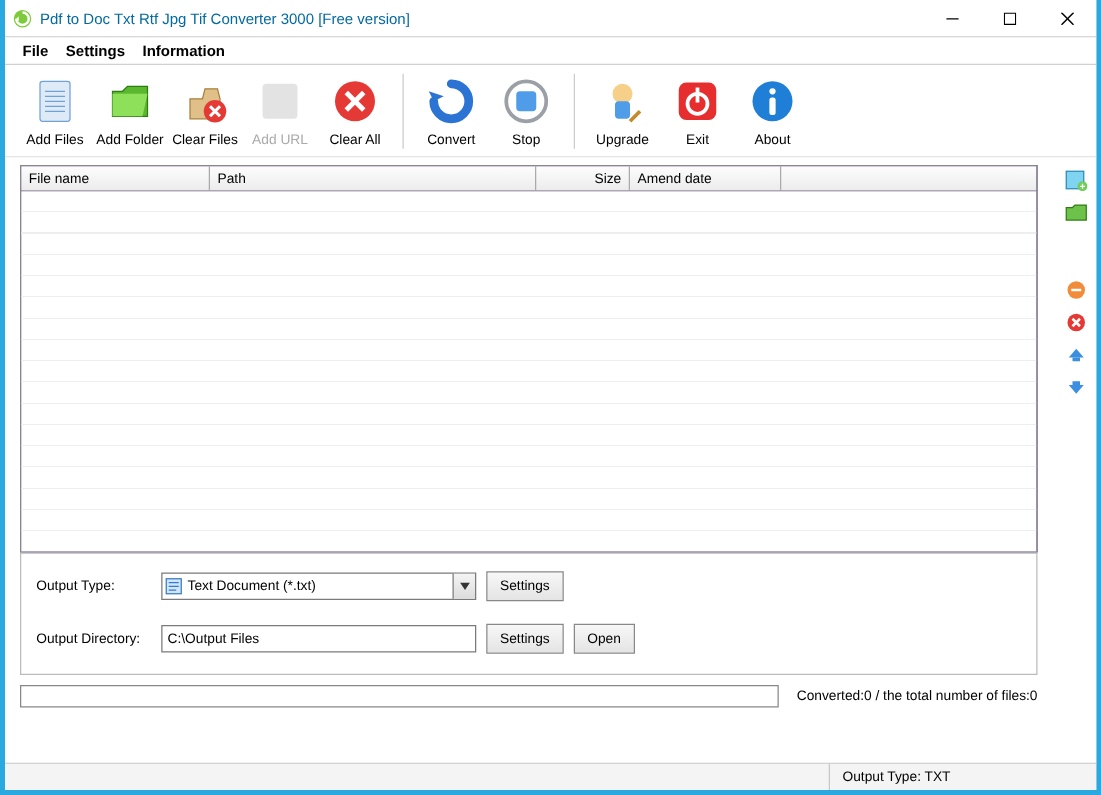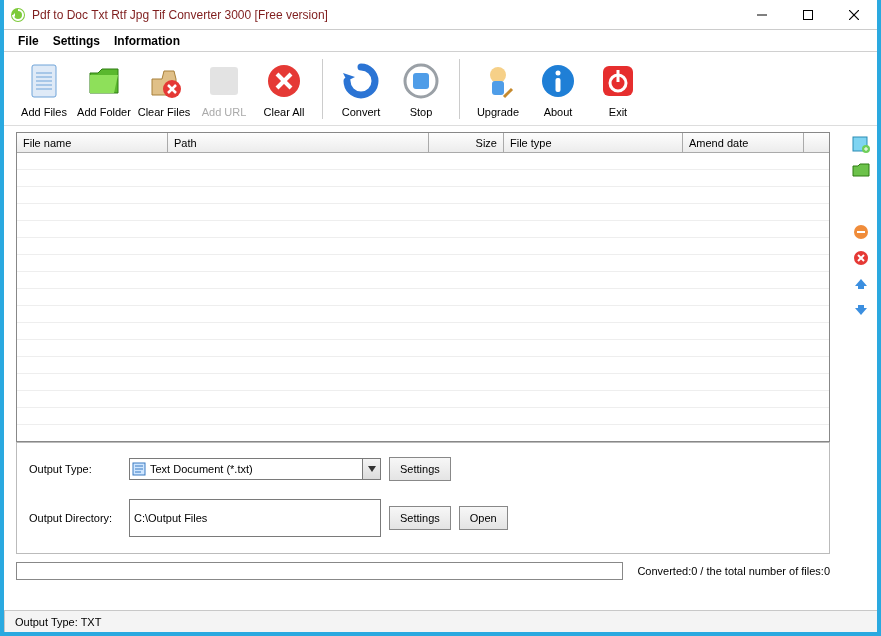--- a/index.html
+++ b/index.html
@@ -24,21 +24,21 @@
   background: #fff;
   display: flex;
   align-items: center;
   padding-left: 6px;
   border-bottom: 1px solid #ccc;
 }
 .titlebar .app-icon {
   width: 16px; height: 16px; margin-right: 6px;
   display: inline-flex; align-items: center; justify-content: center;
 }
-.titlebar .title-text { font-size: 12px; color: #7f1d1d; }
+.titlebar .title-text { font-size: 12px; color: #0369a1; }
 .win-controls { margin-left: auto; display: flex; }
 .win-btn {
   width: 46px; height: 30px;
   display: flex; align-items: center; justify-content: center;
   font-size: 13px; color: #000;
 }
 
 .menubar {
   height: 22px;
   display: flex;
@@ -165,21 +165,21 @@
 .select-like .sel-icon { width:18px; display:flex; align-items:center; justify-content:center;}
 .select-like .sel-text { flex:1; padding-left:2px;}
 .select-like .sel-arrow {
   width: 18px; height: 100%;
   border-left: 1px solid #7a7a7a;
   display:flex; align-items:center; justify-content:center;
   background: linear-gradient(#f4f4f4,#dcdcdc);
 }
 .text-input {
   border: 1px solid #7a7a7a;
-  height: 38px; width: 252px;
+  height: 22px; width: 252px;
   padding: 2px 4px; font-size: 11px;
 }
 .small-btn {
   height: 24px;
   padding: 0 10px;
   border: 1px solid #888;
   background: linear-gradient(#f7f7f7,#e4e4e4);
   font-size: 11px;
   display: inline-flex; align-items: center;
   cursor: pointer;
@@ -197,20 +197,21 @@
   border: 1px solid #888;
   background: #fff;
 }
 .status-text { font-size: 11px; padding-left: 14px; white-space: nowrap; }
 
 .footer {
   height: 22px;
   border-top: 1px solid #c8c8c8;
   background: #f4f4f4;
   display: flex;
+  justify-content: flex-end;
   align-items: center;
 }
 .footer .cell {
   border-left: 1px solid #c8c8c8;
   height: 100%;
   display: flex; align-items: center;
   padding: 0 10px;
   font-size: 11px;
   width: 214px;
 }
@@ -338,48 +339,47 @@
           <circle cx="20" cy="14" r="8" fill="#f6d088"></circle>
           <rect x="14" y="20" width="12" height="14" rx="3" fill="#4f9de8"></rect>
           <path d="M26 36 L34 28" stroke="#c68a2e" stroke-width="3"></path>
         </svg>
       </span>
       <span class="lbl">Upgrade</span>
     </div>
     <div class="tb-btn">
       <span class="icon-box">
         <svg width="40" height="40" viewBox="0 0 40 40">
+          <rect x="5" y="5" width="30" height="30" rx="6" fill="#e62e2e"></rect>
+          <circle cx="20" cy="22" r="8" fill="none" stroke="#fff" stroke-width="3"></circle>
+          <line x1="20" y1="9" x2="20" y2="21" stroke="#fff" stroke-width="3"></line>
+        </svg>
+      </span>
+      <span class="lbl">Exit</span>
+    </div>
+    <div class="tb-btn">
+      <span class="icon-box">
+        <svg width="40" height="40" viewBox="0 0 40 40">
           <circle cx="20" cy="20" r="16" fill="#1f7fd6"></circle>
           <circle cx="20" cy="12" r="2.5" fill="#fff"></circle>
           <rect x="17.5" y="17" width="5" height="14" rx="2" fill="#fff"></rect>
         </svg>
       </span>
       <span class="lbl">About</span>
-    </div>
-    <div class="tb-btn">
-      <span class="icon-box">
-        <svg width="40" height="40" viewBox="0 0 40 40">
-          <rect x="5" y="5" width="30" height="30" rx="6" fill="#e62e2e"></rect>
-          <circle cx="20" cy="22" r="8" fill="none" stroke="#fff" stroke-width="3"></circle>
-          <line x1="20" y1="9" x2="20" y2="21" stroke="#fff" stroke-width="3"></line>
-        </svg>
-      </span>
-      <span class="lbl">Exit</span>
     </div>
   </div>
 
   <div class="body-area">
     <div class="main-col">
 
       <div class="table-wrap">
         <div class="table-header">
           <div class="th" style="width:151px">File name</div>
           <div class="th" style="width:261px">Path</div>
           <div class="th right" style="width:75px">Size</div>
-          <div class="th" style="width:179px">File type</div>
           <div class="th" style="width:121px">Amend date</div>
           <div class="th" style="flex:1;border-right:none"></div>
         </div>
         <div class="table-body"></div>
       </div>
 
 
       <div class="output-panel">
         <div class="form-row">
           <span class="form-label">Output Type:</span>

